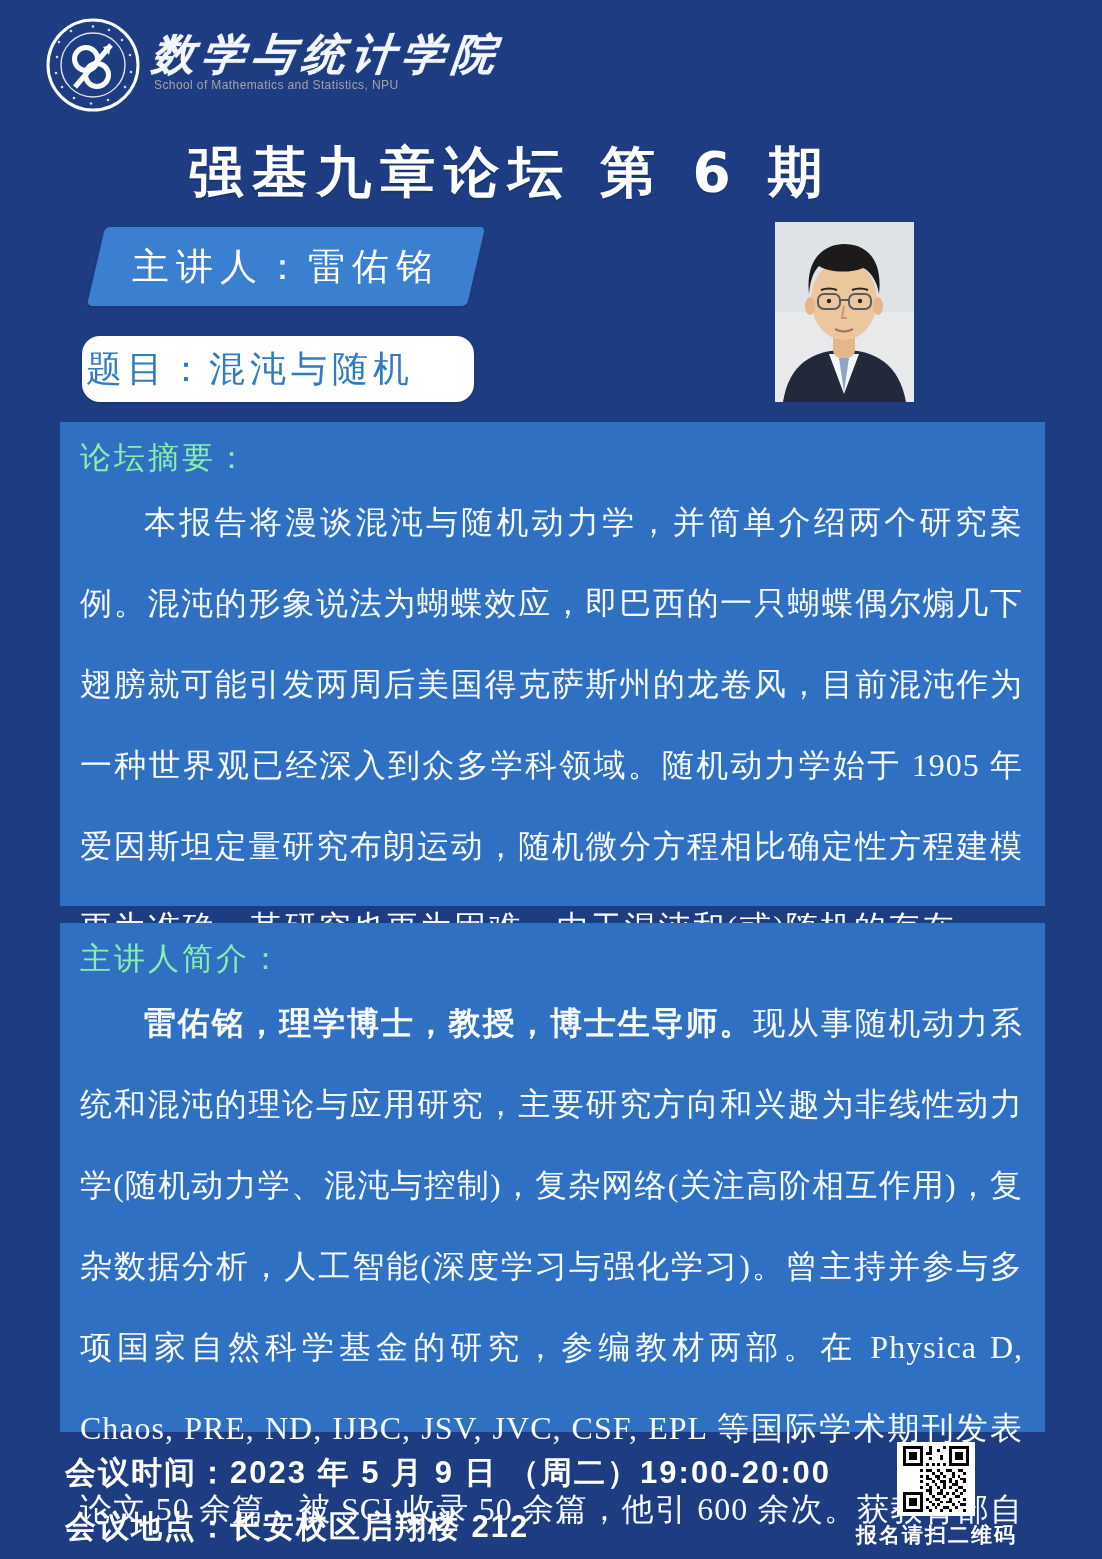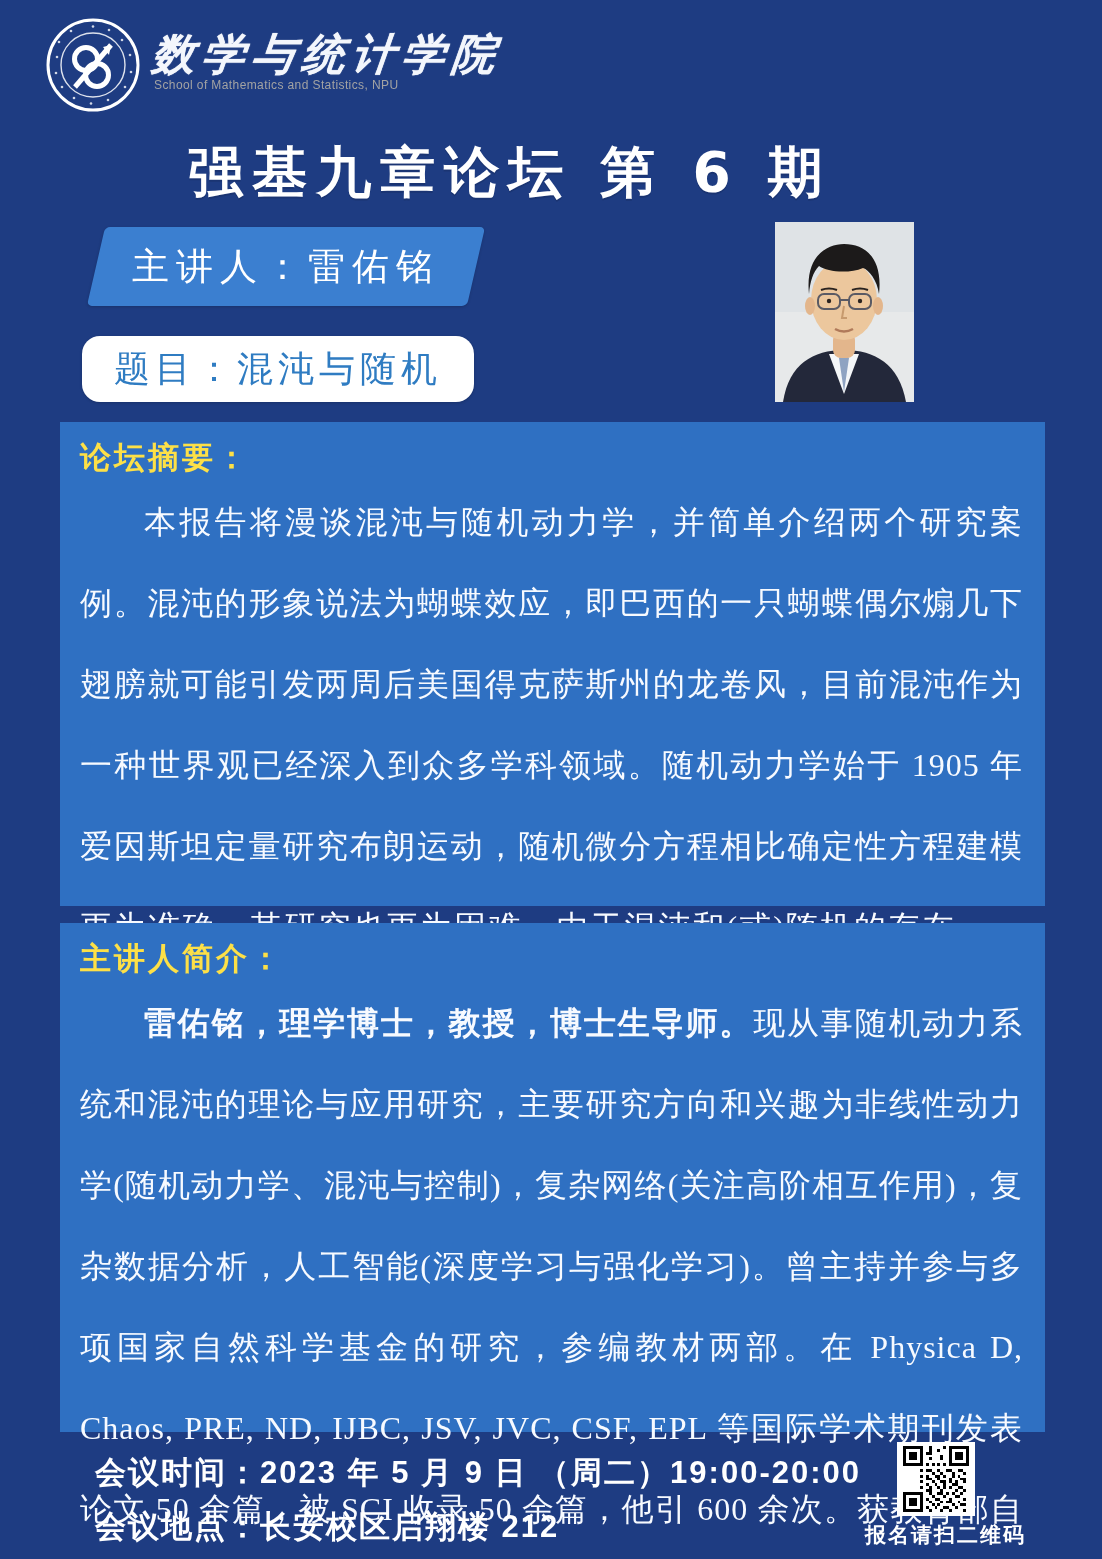--- a/index.html
+++ b/index.html
@@ -59,21 +59,21 @@
     display:block;width:100%;height:79px;line-height:79px;
     transform:skewX(13deg);
     text-align:center;
     font-family:"Liberation Serif", serif;
     font-size:37px;color:#ffffff;letter-spacing:7px;white-space:nowrap;
   }
   
   .topic-pill{
     position:absolute;left:82px;top:336px;width:392px;height:66px;
     background:#ffffff;border-radius:18px;
-    line-height:66px;padding-left:32px;box-sizing:border-box;
+    line-height:66px;padding-left:4px;box-sizing:border-box;
     font-family:"Liberation Serif", serif;
     font-size:36px;color:var(--accent,#2f7cc2);
     letter-spacing:5px;white-space:nowrap;
     box-shadow:0 1px 3px rgba(0,0,0,.18);
   }
   
   .photo{
     position:absolute;left:775px;top:222px;width:139px;height:180px;
     background:#e9ebec;overflow:hidden;
   }
@@ -82,49 +82,49 @@
     position:absolute;left:60px;width:985px;
     background:var(--panel,#2f70c2);
     box-sizing:border-box;
     padding:14px 22px 0 20px;
   }
   .panel-abstract{top:422px;height:484px;}
   .panel-bio{top:923px;height:509px;}
   .panel h2{
     margin:0;padding:0;
     font-family:"Liberation Sans", sans-serif;
-    font-size:31px;font-weight:bold;color:#fde047;
+    font-size:31px;font-weight:normal;color:#86efac;
     letter-spacing:3px;line-height:44px;
   }
   .panel p{
     margin:2px 0 0 0;
     font-family:"Liberation Serif", serif;
     font-size:32px;color:#f7faff;
     line-height:81px;
     text-align:justify;
     text-indent:2em;
     letter-spacing:1px;
   }
   .panel p .lead{font-weight:bold;}
   
   .footer-line{
     position:absolute;left:65px;
     font-family:"Liberation Sans", sans-serif;
     font-size:31px;font-weight:bold;color:#ffffff;
-    letter-spacing:2px;white-space:nowrap;margin-left:30px;
+    letter-spacing:2px;white-space:nowrap;
   }
   .footer-time{top:1452px;}
   .footer-location{top:1506px;}
   .qr-box{
     position:absolute;left:897px;top:1442px;width:78px;height:74px;
     background:#ffffff;padding:4px;box-sizing:border-box;
   }
   .qr-caption{
     position:absolute;left:856px;top:1521px;width:170px;
-    text-align:right;
+    text-align:left;
     font-family:"Liberation Serif", serif;
     font-size:21px;font-weight:bold;color:#ffffff;
     letter-spacing:2px;white-space:nowrap;
   }
 </style>
 </head>
 <body>
 
 <div class="poster">
 

